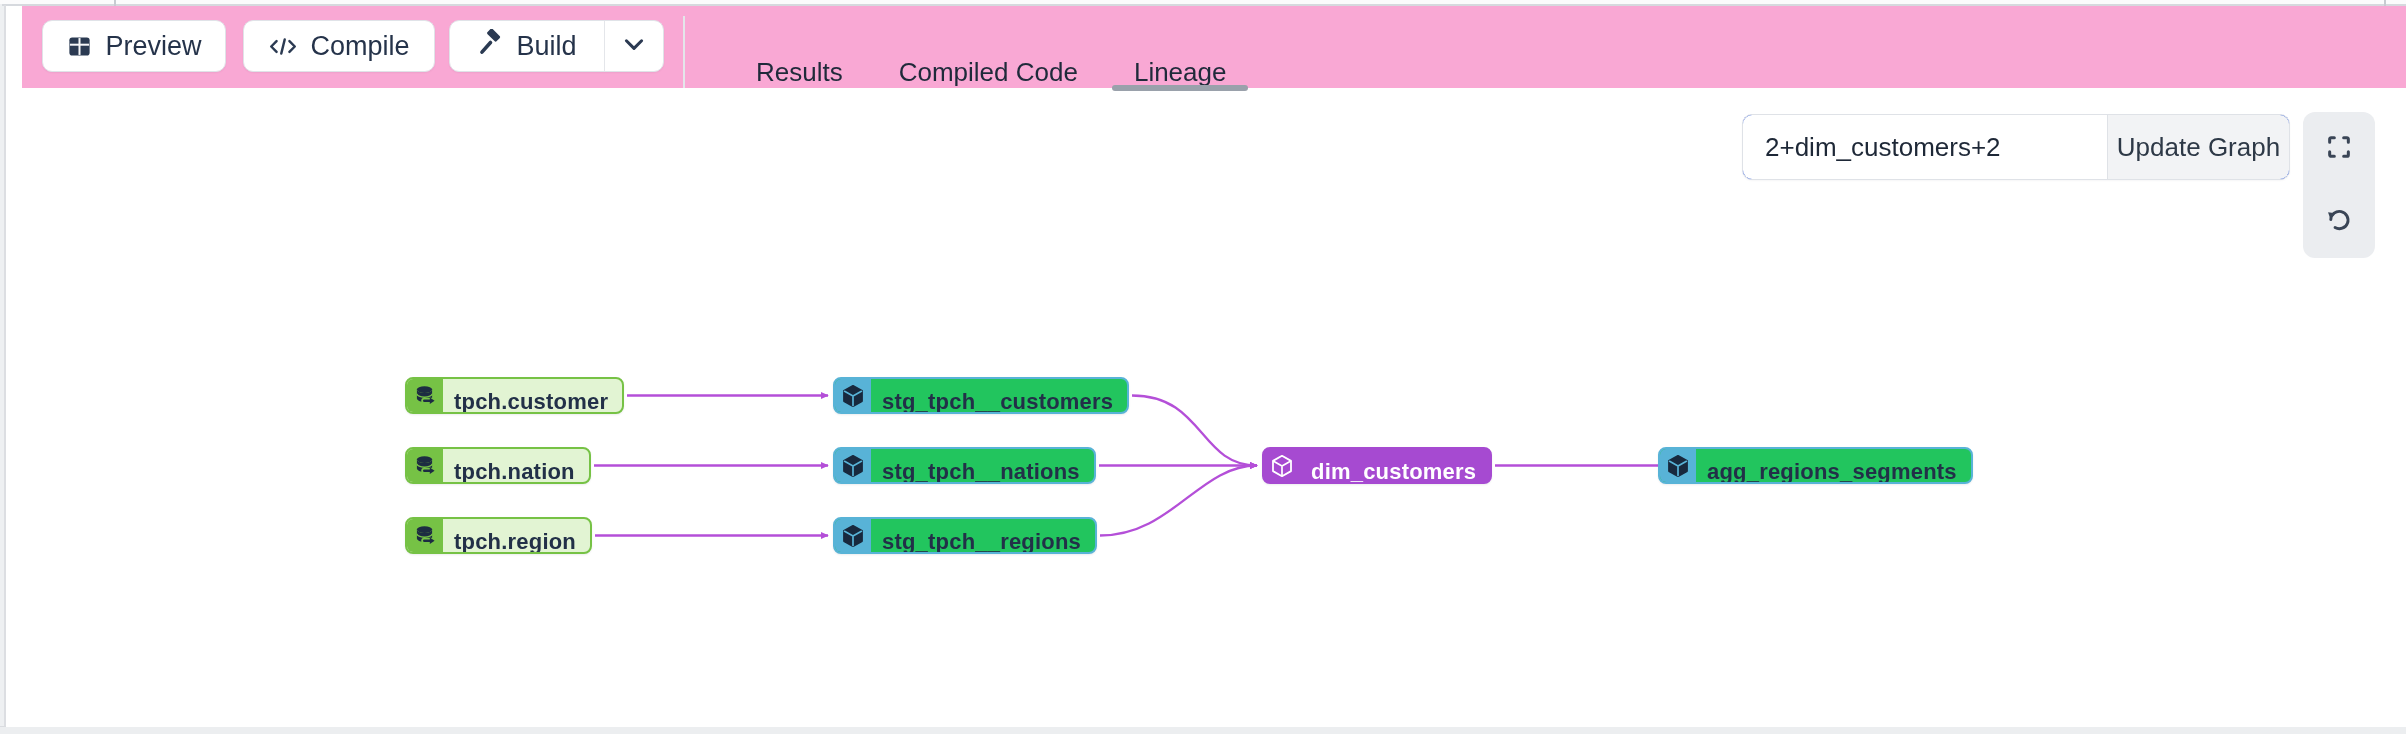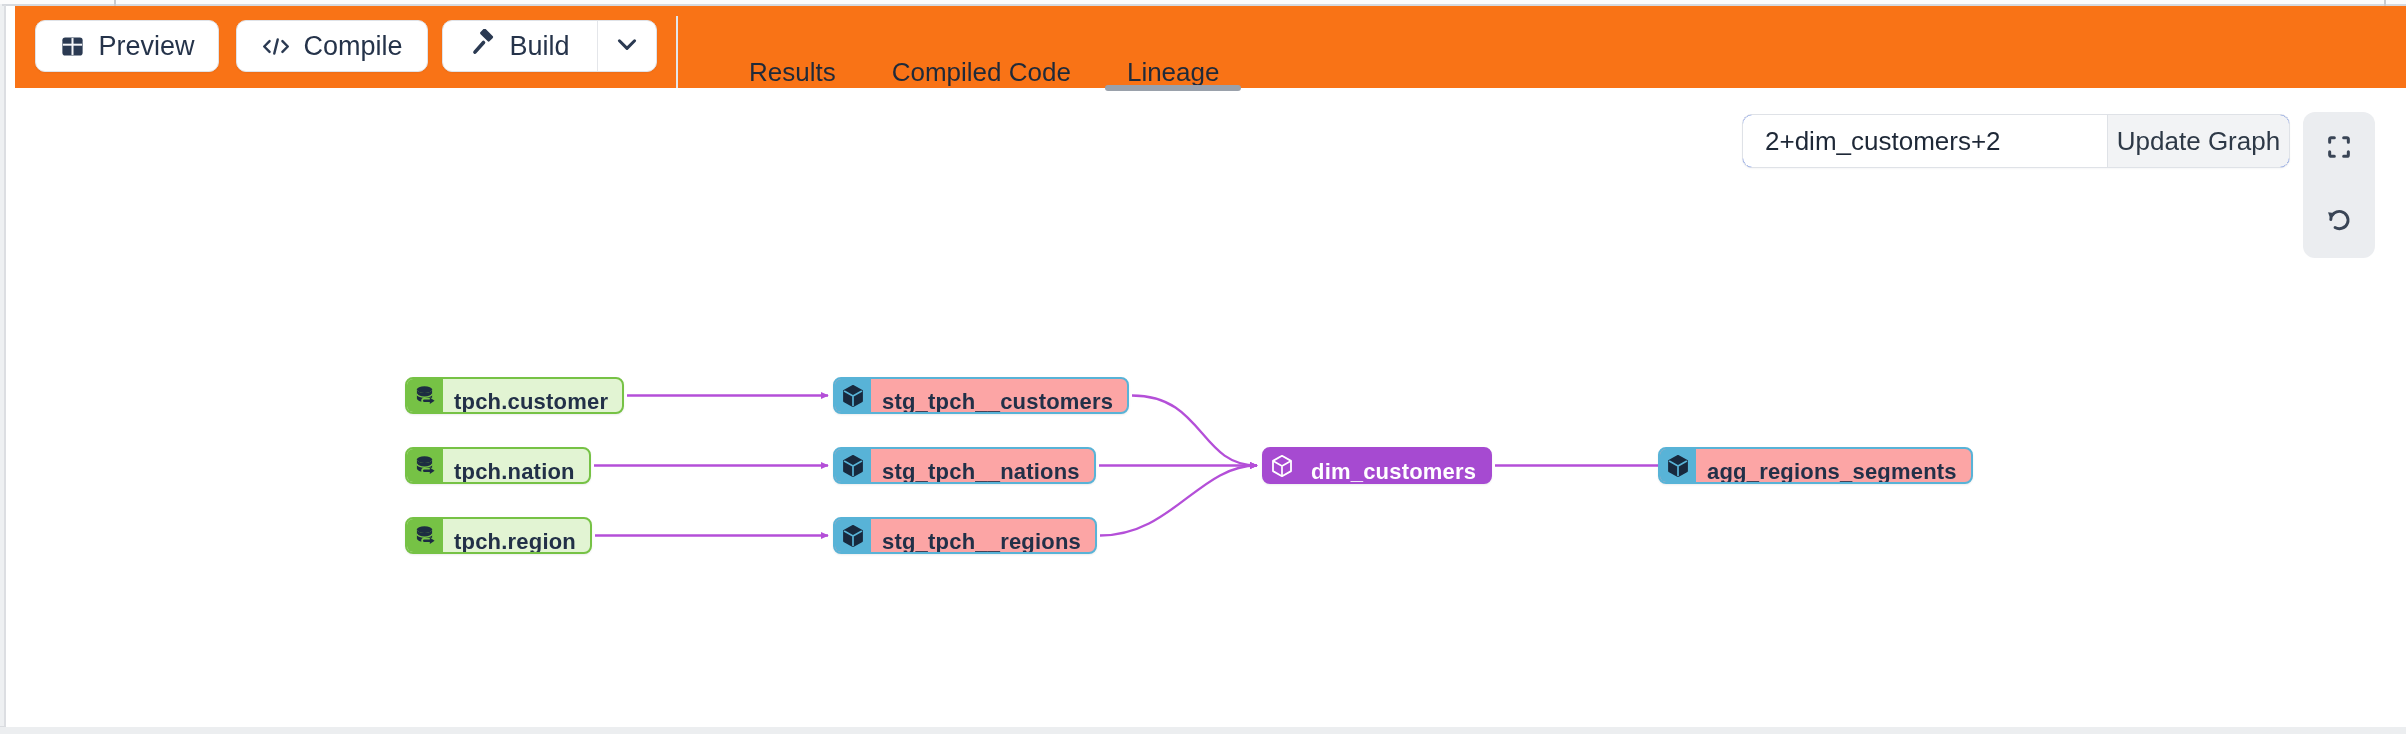--- a/index.html
+++ b/index.html
@@ -12,21 +12,21 @@
   }
   
   .top-strip{position:absolute;top:0;left:0;right:0;height:4px;background:#fbfbfc;}
   .top-border{position:absolute;top:4px;left:2px;right:0;height:2px;background:#d6d9de;}
   .tab-tick{position:absolute;top:0;width:2px;height:6px;background:#c7cbd1;}
   .left-border{position:absolute;top:5px;left:4px;width:2px;bottom:7px;background:#dcdee2;}
   .bottom-strip{position:absolute;left:0;right:0;bottom:0;height:7px;background:#eceef0;border-top:1px solid #dadce0;}
 
   
   .pane{position:absolute;left:6px;top:6px;right:0;bottom:7px;background:#ffffff;}
-  .header{position:absolute;left:9px;top:0;right:0;height:82px;background:#f97316;}
+  .header{position:absolute;left:16px;top:0;right:0;height:82px;background:#f9a8d4;}
 
   
   .btn{
     position:absolute;top:14px;height:52px;background:#ffffff;
     border:1px solid #e0e3e8;border-radius:10px;
     box-shadow:0 1px 2px rgba(16,24,40,.05);
     display:flex;align-items:center;justify-content:center;gap:12px;
     font-size:27px;color:#25334a;font-weight:500;cursor:pointer;
     box-sizing:border-box;
   }
@@ -51,21 +51,21 @@
     position:relative;height:82px;display:flex;align-items:flex-end;
     padding:0 28px;font-size:26px;color:#1f2a3a;cursor:pointer;white-space:nowrap;
   }
   .tab.active::after{
     content:"";position:absolute;left:6px;right:6px;bottom:-3px;height:6px;
     background:#9aa1ab;border-radius:3px;
   }
 
   
   .selector-group{
-    position:absolute;left:1742px;top:114px;width:548px;height:54px;
+    position:absolute;left:1742px;top:114px;width:548px;height:66px;
     border:1px solid #dfe2e7;border-radius:10px;background:#1d4ed8;
     display:flex;box-sizing:border-box;overflow:hidden;
     box-shadow:0 1px 2px rgba(16,24,40,.04);
   }
   .selector-input{
     flex:0 0 342px;border:none;outline:none;padding:0 0 0 22px;
     font-size:26px;color:#1e2837;font-family:"Liberation Sans",sans-serif;background:#fff;
   }
   .update-btn{
     flex:1;background:#f2f3f5;border:none;border-left:1px solid #dfe2e7;
@@ -88,21 +88,21 @@
     overflow:hidden;cursor:pointer;white-space:nowrap;
     box-shadow:0 1px 2px rgba(16,24,40,.08);
   }
   .lnode .nicon{display:flex;align-items:center;justify-content:center;width:36px;flex:0 0 36px;}
   .lnode .nlabel{
     display:flex;align-items:center;padding:12px 14px 0 11px;
     font-size:22px;font-weight:bold;color:#223048;letter-spacing:.2px;
   }
   .node-source{border-color:#76c245;background:#e2f4d3;}
   .node-source .nicon{background:#76c245;}
-  .node-model{border-color:#58b3d7;background:#fca5a5;--cube-fill:#18293e;--cube-edge:#18293e;--cube-line:#58b3d7;}
+  .node-model{border-color:#58b3d7;background:#22c55e;--cube-fill:#18293e;--cube-edge:#18293e;--cube-line:#58b3d7;}
   .node-model .nicon{background:#58b3d7;}
   .node-model-selected{border-color:#a64ad1;background:#a64ad1;--cube-fill:none;--cube-edge:#ffffff;--cube-line:#ffffff;}
   .node-model-selected .nicon{background:#a64ad1;}
   .node-model-selected .nlabel{color:#ffffff;}
   .cube-hex{fill:var(--cube-fill);stroke:var(--cube-edge);stroke-width:1.8;stroke-linejoin:round;}
   .cube-line{stroke:var(--cube-line);stroke-width:1.7;fill:none;stroke-linejoin:round;stroke-linecap:round;}
 </style>
 </head>
 <body>
 

